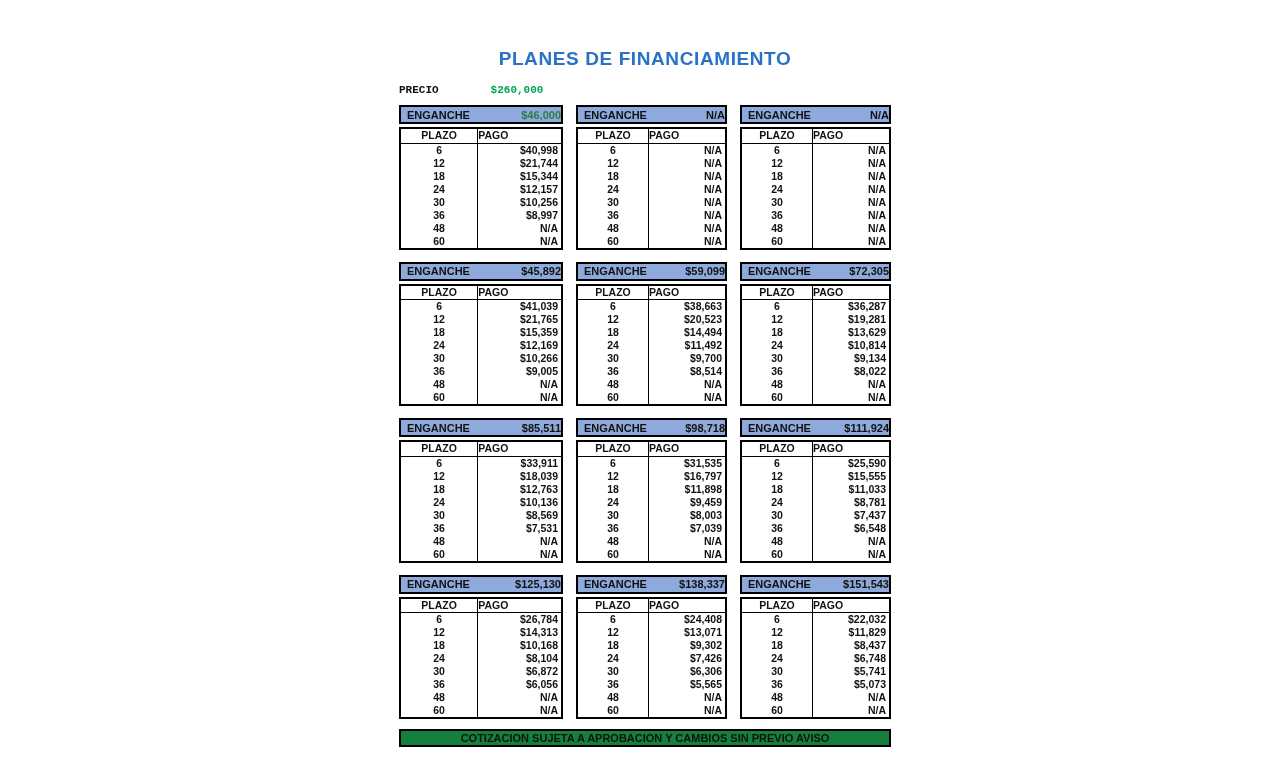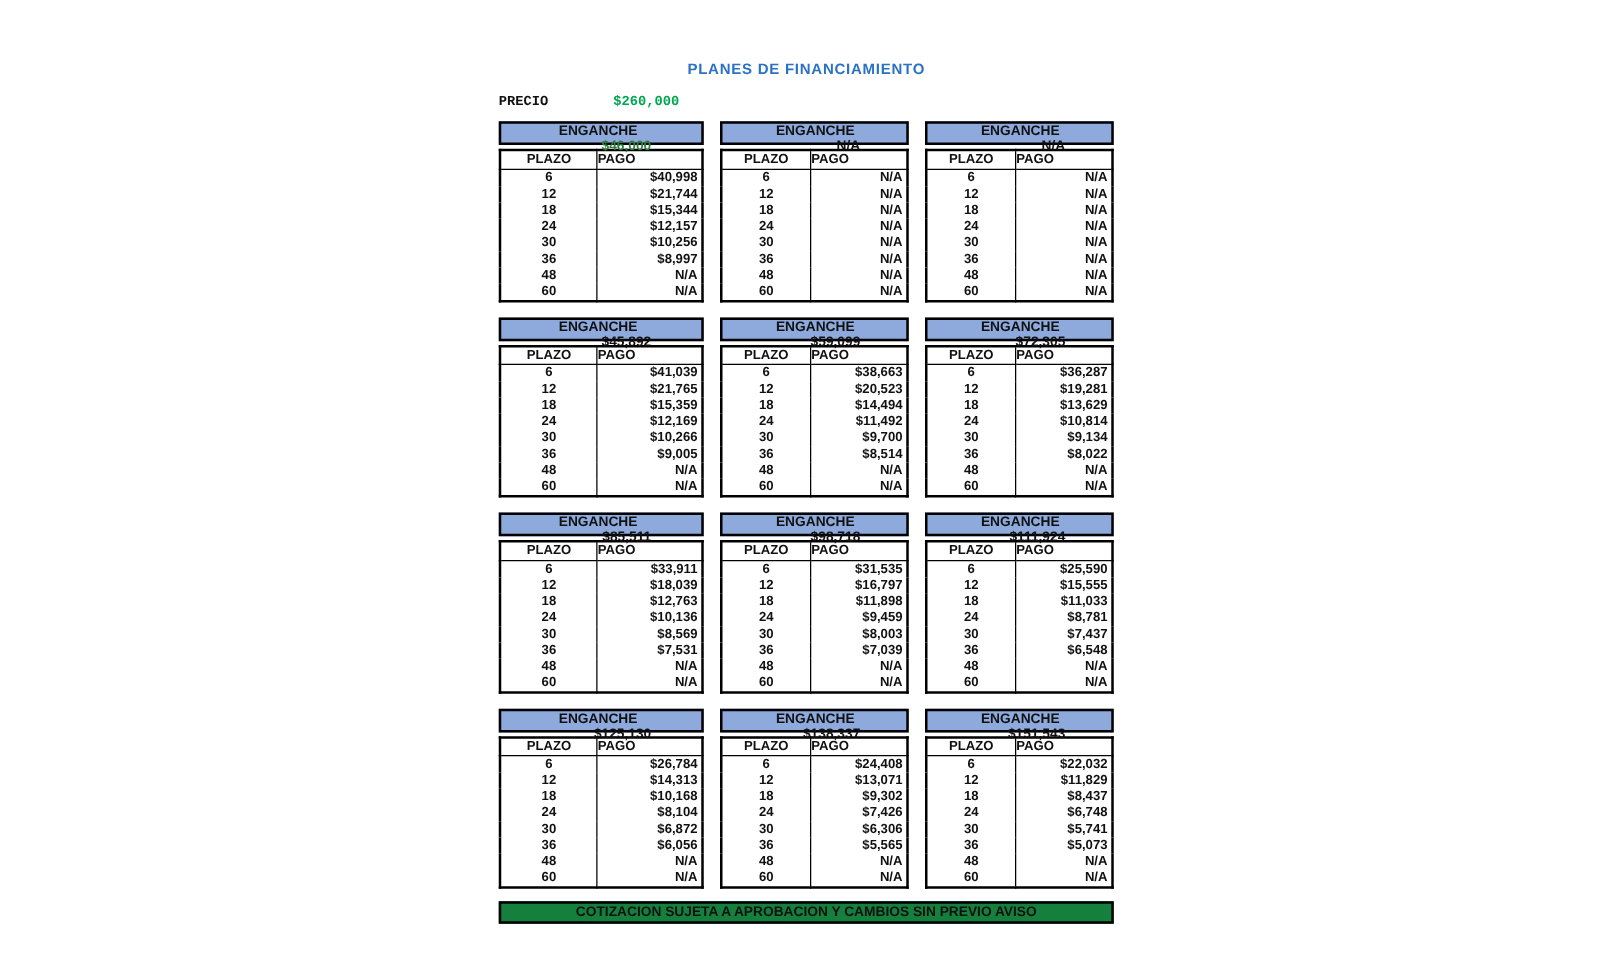--- a/index.html
+++ b/index.html
@@ -9,21 +9,21 @@
   .page {
     position: absolute;
     left: 399px;
     top: 0;
     width: 492px;
   }
 
   .title {
     margin-top: 48px;
     text-align: center;
-    font-size: 12px;
+    font-size: 19px;
     font-weight: 800;
     letter-spacing: 0.6px;
     color: #2A72C4;
   }
 
   .info { margin-top: 13px; }
   .info-row { display: flex; height: 14px; align-items: center; font-family: Liberation Mono, monospace; }
   .info-label { width: 80px; font-size: 11px; font-weight: bold; color: #111; }
   .info-value { width: 76px; text-align: center; font-size: 11px; font-weight: bold; color: #00A651; }
 
@@ -37,21 +37,20 @@
 
   .enganche-bar {
     display: flex;
     align-items: center;
     height: 19px;
     background: #8EA9DB;
     border: 2px solid #000;
     font-size: 11px;
     font-weight: bold;
     color: #111;
-    flex-direction: column;
   }
   .eng-label { width: 50%; padding-left: 6px; }
   .eng-value { width: 50%; text-align: right; }
   .eng-value.green { color: #2F7E3E; }
 
   .plan-table {
     width: 100%;
     margin-top: 3px;
     border-collapse: collapse;
     border: 2px solid #000;

